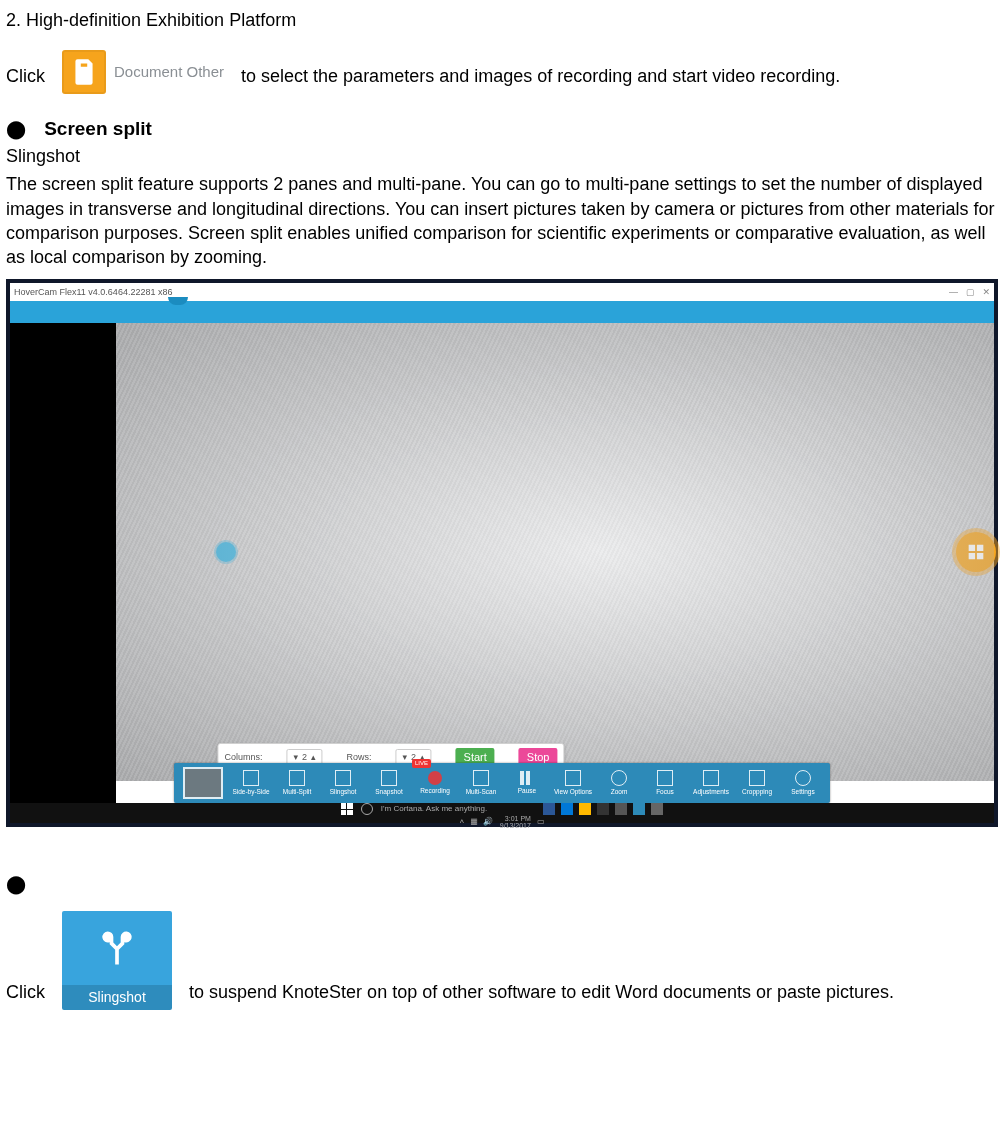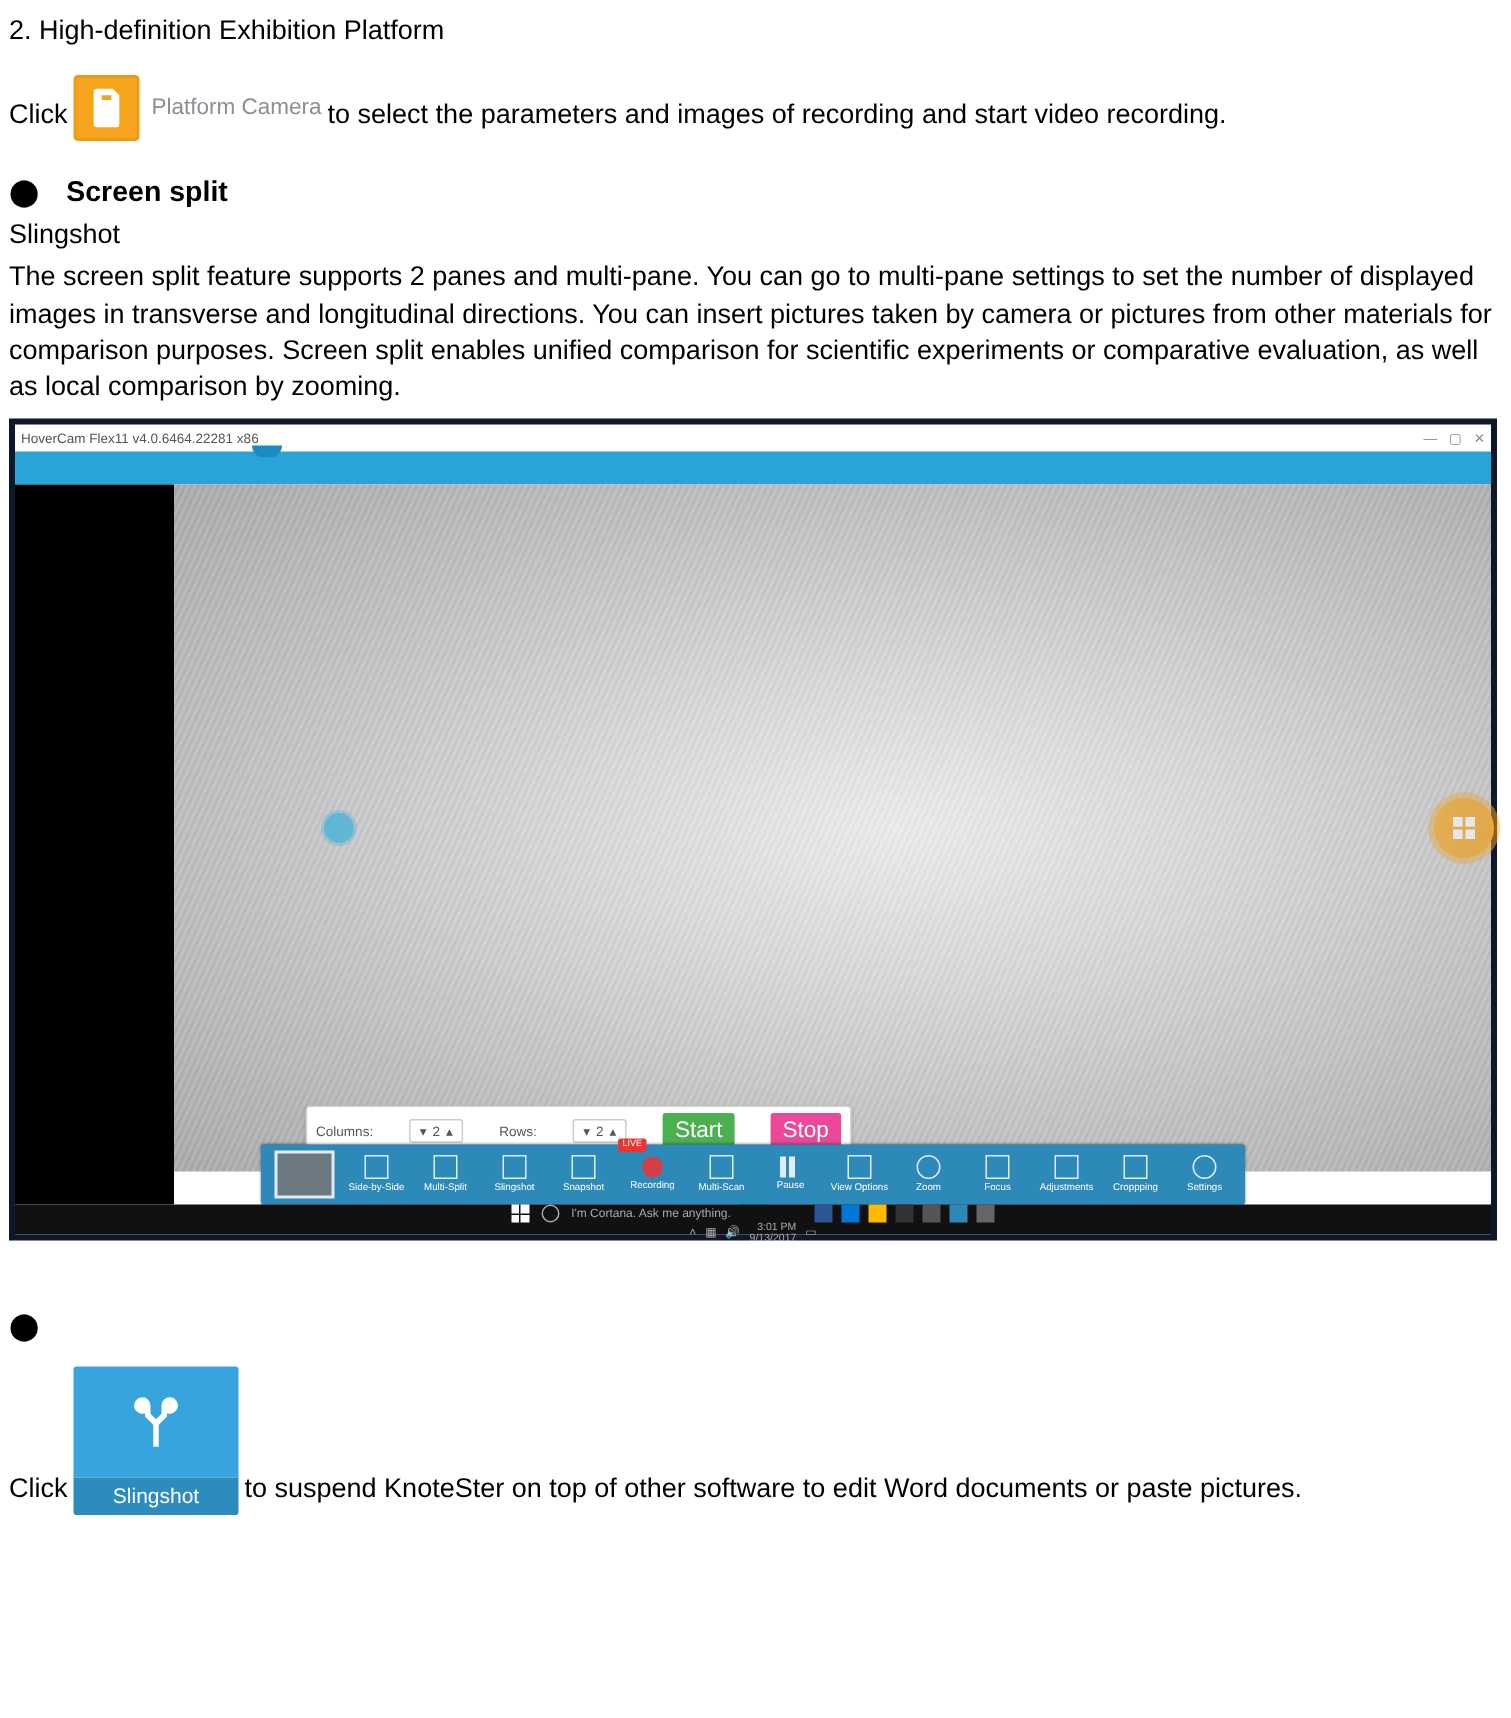--- a/index.html
+++ b/index.html
@@ -8,21 +8,21 @@
     line-height: 1.35;
     color: #000;
     margin: 0;
     padding: 8px 6px;
     width: 1007px;
     box-sizing: border-box;
     background: #fff;
   }
   .heading { margin-bottom: 18px; }
   .para { margin: 4px 0; }
-  .inline-row { display: flex; align-items: flex-end; flex-wrap: wrap; gap: 4px; margin-bottom: 18px; }
+  .inline-row { display: flex; align-items: flex-end; flex-wrap: wrap; gap: 17px; margin-bottom: 18px; }
   .inline-row .txt { padding-bottom: 6px; }
 
   
   .doccam-chip { display: inline-flex; align-items: center; gap: 8px; }
   .doccam-icon {
     width: 44px; height: 44px; background: #f6a41c; border-radius: 3px;
     display: flex; align-items: center; justify-content: center;
     box-shadow: inset 0 0 0 2px rgba(0,0,0,0.05);
   }
   .doccam-icon svg { width: 26px; height: 30px; fill: #fff; }
@@ -69,21 +69,21 @@
   .shot-badge { position:absolute; right:-2px; top:50%; transform:translateY(-50%);
     width:40px; height:40px; border-radius:50%; background:#f5a623;
     box-shadow:0 0 0 4px rgba(245,166,35,.5); display:flex; align-items:center; justify-content:center;}
   .shot-badge svg{width:22px;height:22px;fill:#fff;}
 
   .shot-popup { position:absolute; bottom:52px; left:50%; transform:translateX(-82%);
     background:#fff; border:1px solid #d0d0d0; border-radius:3px; padding:4px 6px;
     display:flex; align-items:center; gap:24px; font-size:9px; color:#555;
     box-shadow:0 1px 3px rgba(0,0,0,.15);}
   .shot-popup .sel{border:1px solid #ccc; padding:1px 6px; border-radius:2px; display:flex; gap:4px; align-items:center;}
-  .shot-popup .btn{padding:2px 8px;border-radius:2px;color:#fff;font-size:15px;}
+  .shot-popup .btn{padding:2px 8px;border-radius:2px;color:#fff;font-size:11px;}
   .btn-start{background:#4caf50;} .btn-stop{background:#ec4899;}
 
   .shot-toolbar { position:absolute; bottom:20px; left:50%; transform:translateX(-50%);
     height:40px; background:#2d8ab8;
     display:flex; align-items:center; padding:0 4px; border-radius:2px; box-shadow:0 0 2px rgba(0,0,0,.5);}
   .shot-tool { width:46px; height:36px; display:flex; flex-direction:column; align-items:center; justify-content:center;
     color:#fff; font-size:6.5px; gap:2px; }
   .shot-tool .ic{width:14px;height:14px;border:1px solid #fff;opacity:.85;}
   .shot-tool.preview{width:50px;} .shot-tool.preview .ic{width:36px;height:28px;background:#777;border:2px solid #fff;}
   .shot-rec-badge{position:absolute;top:-6px;background:#e33;color:#fff;font-size:6px;padding:0 3px;border-radius:2px;}
@@ -115,21 +115,21 @@
 <div class="heading">2. High-definition Exhibition Platform</div>
 
 <div class="inline-row">
   <span class="txt">Click</span>
   <span class="doccam-chip">
     <span class="doccam-icon">
       <svg viewBox="0 0 24 28">
           <path d="M6 2h10l4 4v18a2 2 0 0 1-2 2H6a2 2 0 0 1-2-2V4a2 2 0 0 1 2-2zm3 4v3h6V6H9zm-2 6h10v2H7v-2zm0 4h10v2H7v-2z"></path>
         </svg>
     </span>
-    <span class="doccam-label">Platform Camera</span>
+    <span class="doccam-label">Document Other</span>
   </span>
   <span class="txt">to select the parameters and images of recording and start video recording.</span>
 </div>
 
 <div class="bullet-row">
   <span class="bullet-dot">⬤</span>
   <span class="bullet-title">Screen split</span>
 </div>
 <div class="bullet-sub">Slingshot</div>
 <div class="para">The screen split feature supports 2 panes and multi-pane. You can go to multi-pane settings to set the number of displayed images in transverse and longitudinal directions. You can insert pictures taken by camera or pictures from other materials for comparison purposes. Screen split enables unified comparison for scientific experiments or comparative evaluation, as well as local comparison by zooming.</div>

